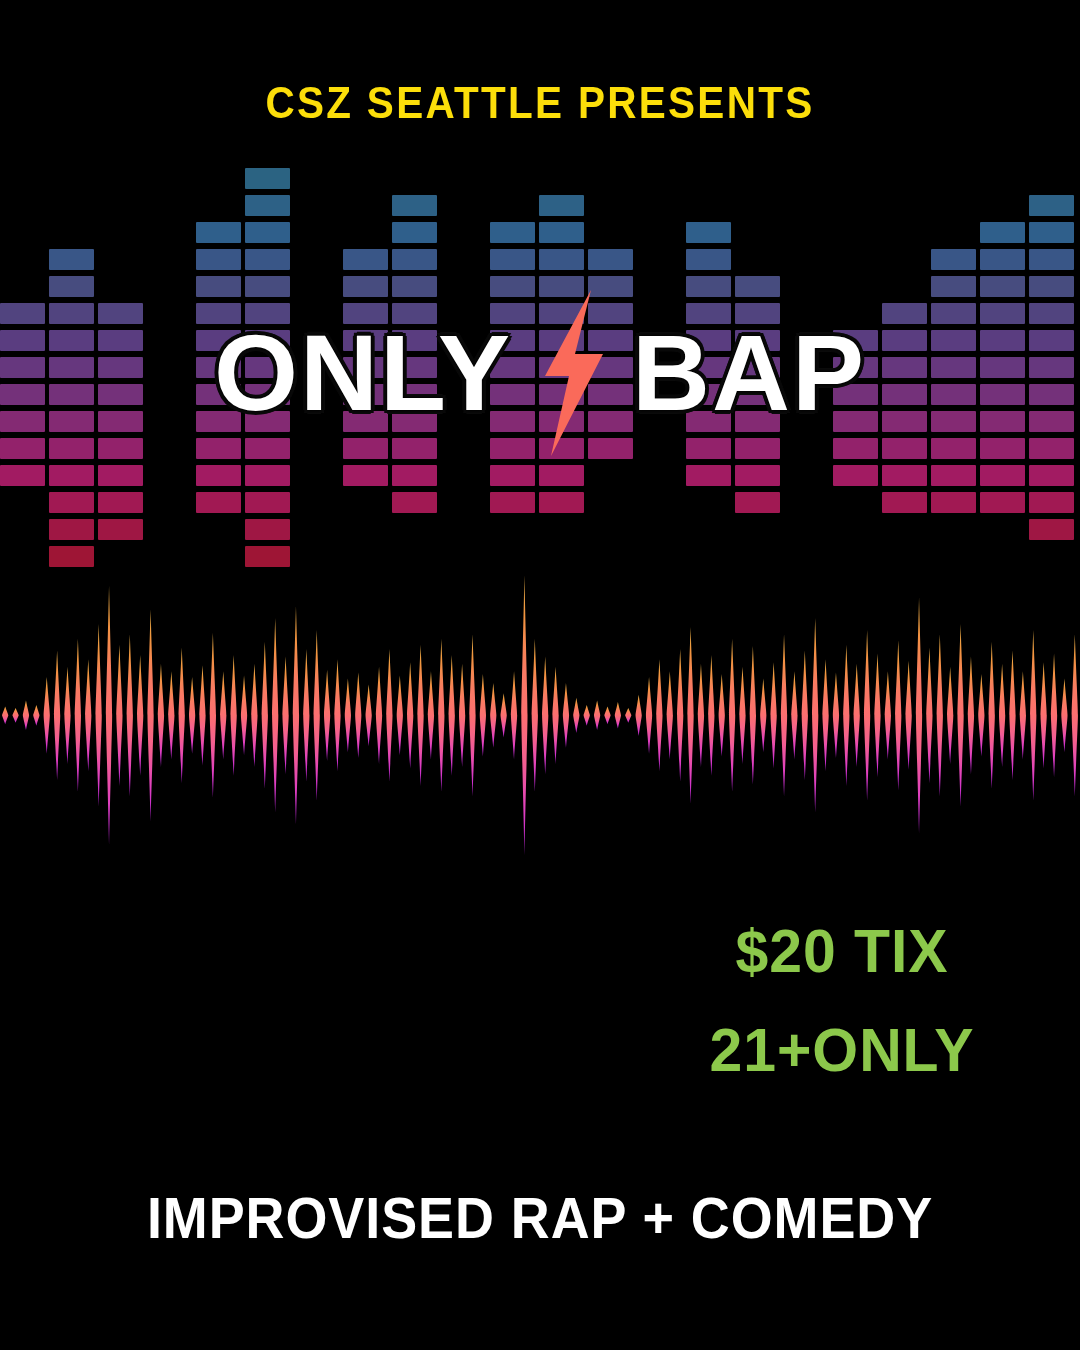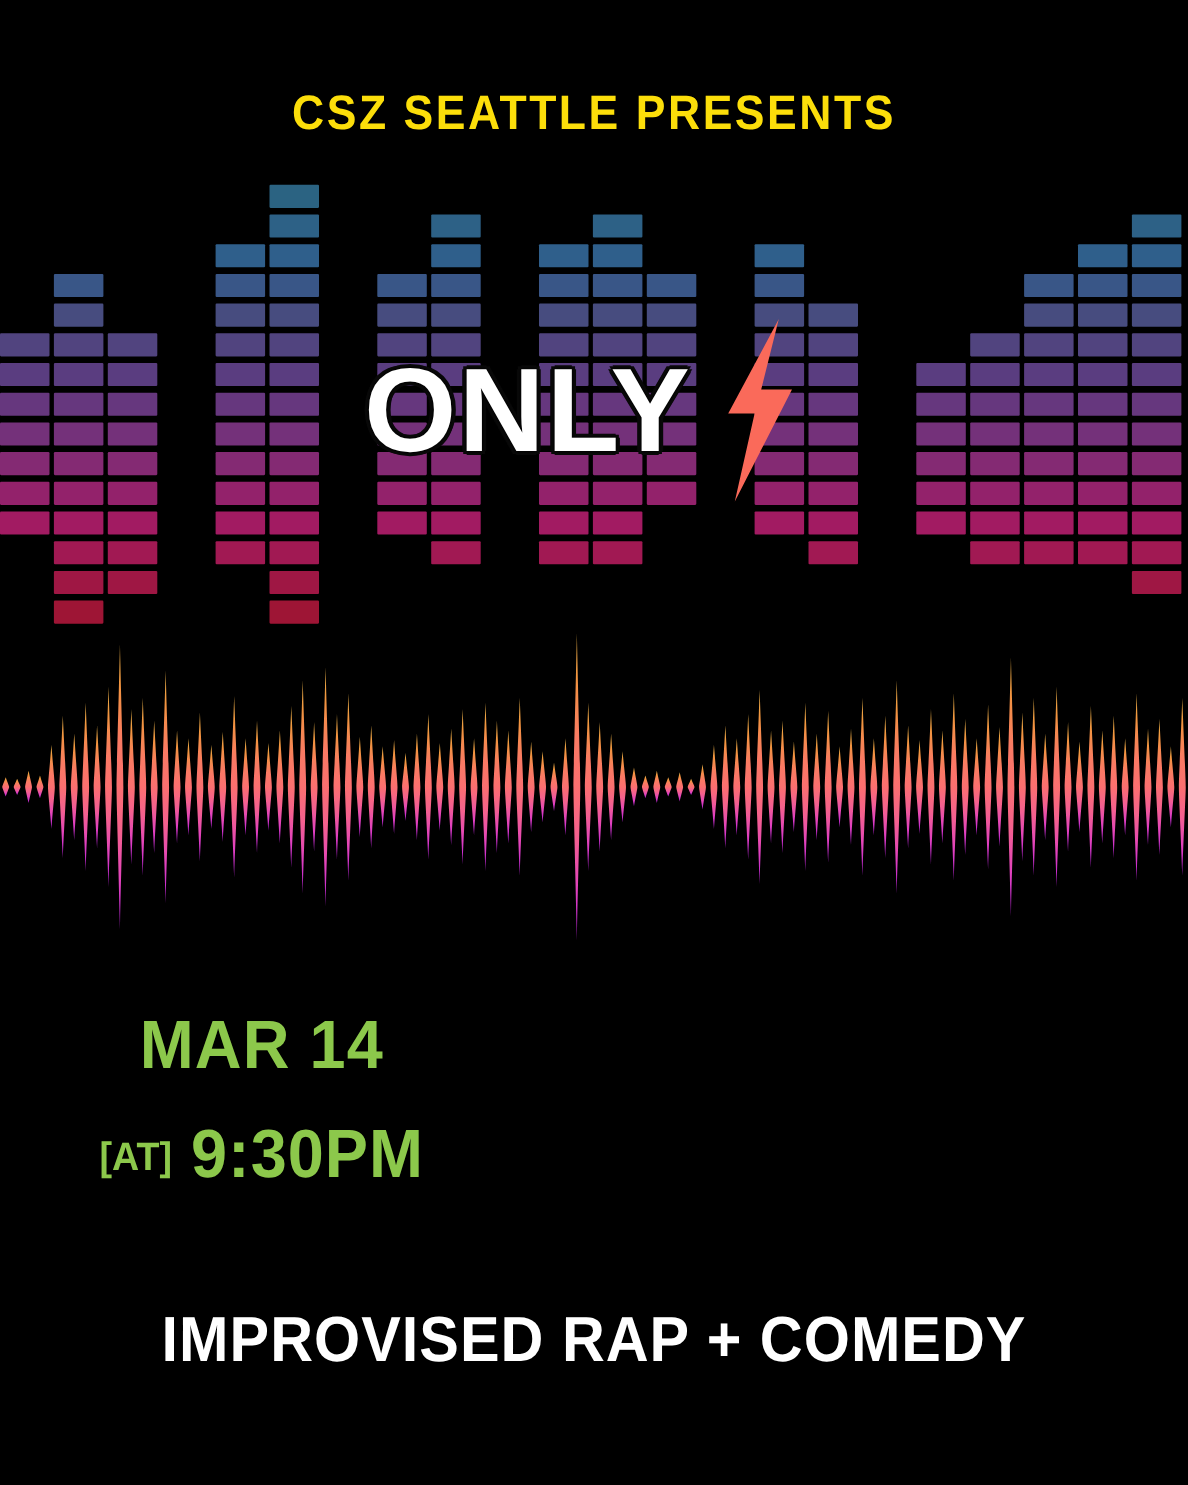--- a/index.html
+++ b/index.html
@@ -359,20 +359,21 @@
       </div>
     </div>
 
   <div id="title-row">
     <span class="title-word">ONLY</span>
     <span id="bolt-wrap">
       <svg width="86" height="170" viewBox="0 0 86 170" aria-hidden="true">
         <polygon id="bolt-poly" points="62,2 16,88 40,88 22,168 74,66 46,66" fill="#FA6A5A"></polygon>
       </svg>
     </span>
+    <span class="title-word">BAP</span>
   </div>
 
   <svg id="waveform" viewBox="0 0 1080 310" preserveAspectRatio="none">
     <defs>
       <linearGradient id="waveGrad" x1="0" y1="0" x2="0" y2="1">
         <stop offset="0%" stop-color="#E8B44A"></stop>
         <stop offset="14%" stop-color="#F2953F"></stop>
         <stop offset="34%" stop-color="#FA7A63"></stop>
         <stop offset="50%" stop-color="#FB6F70"></stop>
         <stop offset="66%" stop-color="#F4608F"></stop>
@@ -481,24 +482,21 @@
         <path d="M 1012.5000000000001 85.51908 C 1014.2134615384616 123.1210136, 1015.6153846153848 143.866908, 1015.6153846153848 150.35 C 1015.6153846153848 156.833092, 1014.2134615384616 177.5789864, 1012.5000000000001 215.18092 C 1010.7865384615386 177.5789864, 1009.3846153846155 156.833092, 1009.3846153846155 150.35 C 1009.3846153846155 143.866908, 1010.7865384615386 123.1210136, 1012.5000000000001 85.51908 Z" fill="url(#waveGrad)"></path>
         <path d="M 1022.8846153846155 106.1471 C 1024.598076923077 131.784782, 1026 145.92971, 1026 150.35 C 1026 154.77029, 1024.598076923077 168.91521799999998, 1022.8846153846155 194.5529 C 1021.171153846154 168.91521799999998, 1019.7692307692308 154.77029, 1019.7692307692308 150.35 C 1019.7692307692308 145.92971, 1021.171153846154 131.784782, 1022.8846153846155 106.1471 Z" fill="url(#waveGrad)"></path>
         <path d="M 1033.2692307692307 64.89106000000001 C 1034.9826923076923 114.4572452, 1036.3846153846152 141.804106, 1036.3846153846152 150.35 C 1036.3846153846152 158.895894, 1034.9826923076923 186.2427548, 1033.2692307692307 235.80893999999998 C 1031.555769230769 186.2427548, 1030.1538461538462 158.895894, 1030.1538461538462 150.35 C 1030.1538461538462 141.804106, 1031.555769230769 114.4572452, 1033.2692307692307 64.89106000000001 Z" fill="url(#waveGrad)"></path>
         <path d="M 1043.6538461538462 97.30652 C 1045.3673076923078 128.0717384, 1046.7692307692307 145.045652, 1046.7692307692307 150.35 C 1046.7692307692307 155.654348, 1045.3673076923078 172.6282616, 1043.6538461538462 203.39347999999998 C 1041.9403846153846 172.6282616, 1040.5384615384617 155.654348, 1040.5384615384617 150.35 C 1040.5384615384617 145.045652, 1041.9403846153846 128.0717384, 1043.6538461538462 97.30652 Z" fill="url(#waveGrad)"></path>
         <path d="M 1054.0384615384614 88.46594 C 1055.751923076923 124.3586948, 1057.153846153846 144.161594, 1057.153846153846 150.35 C 1057.153846153846 156.53840599999998, 1055.751923076923 176.3413052, 1054.0384615384614 212.23406 C 1052.3249999999998 176.3413052, 1050.923076923077 156.53840599999998, 1050.923076923077 150.35 C 1050.923076923077 144.161594, 1052.3249999999998 124.3586948, 1054.0384615384614 88.46594 Z" fill="url(#waveGrad)"></path>
         <path d="M 1064.423076923077 113.51425 C 1066.1365384615385 134.878985, 1067.5384615384614 146.666425, 1067.5384615384614 150.35 C 1067.5384615384614 154.03357499999998, 1066.1365384615385 165.821015, 1064.423076923077 187.18574999999998 C 1062.7096153846153 165.821015, 1061.3076923076924 154.03357499999998, 1061.3076923076924 150.35 C 1061.3076923076924 146.666425, 1062.7096153846153 134.878985, 1064.423076923077 113.51425 Z" fill="url(#waveGrad)"></path>
         <path d="M 1074.8076923076924 69.31134999999999 C 1076.521153846154 116.31376699999998, 1077.923076923077 142.24613499999998, 1077.923076923077 150.35 C 1077.923076923077 158.453865, 1076.521153846154 184.386233, 1074.8076923076924 231.38864999999998 C 1073.0942307692308 184.386233, 1071.6923076923078 158.453865, 1071.6923076923078 150.35 C 1071.6923076923078 142.24613499999998, 1073.0942307692308 116.31376699999998, 1074.8076923076924 69.31134999999999 Z" fill="url(#waveGrad)"></path>
       </g>
   </svg>
 
-  <div class="detail-col" id="detail-left">
-    <div class="detail-line1">MAR 14</div>
-    <div class="detail-line2">
-      <span class="at-tag">[AT]</span>
-      <span>9:30PM</span>
-    </div>
+
+  <div class="detail-col" id="detail-right">
+    <div class="detail-line1">$20 TIX</div>
+    <div class="detail-line2">21+ONLY</div>
   </div>
 
-
   <div class="tagline">IMPROVISED RAP + COMEDY</div>
 
 </div>
 
 </body></html>

